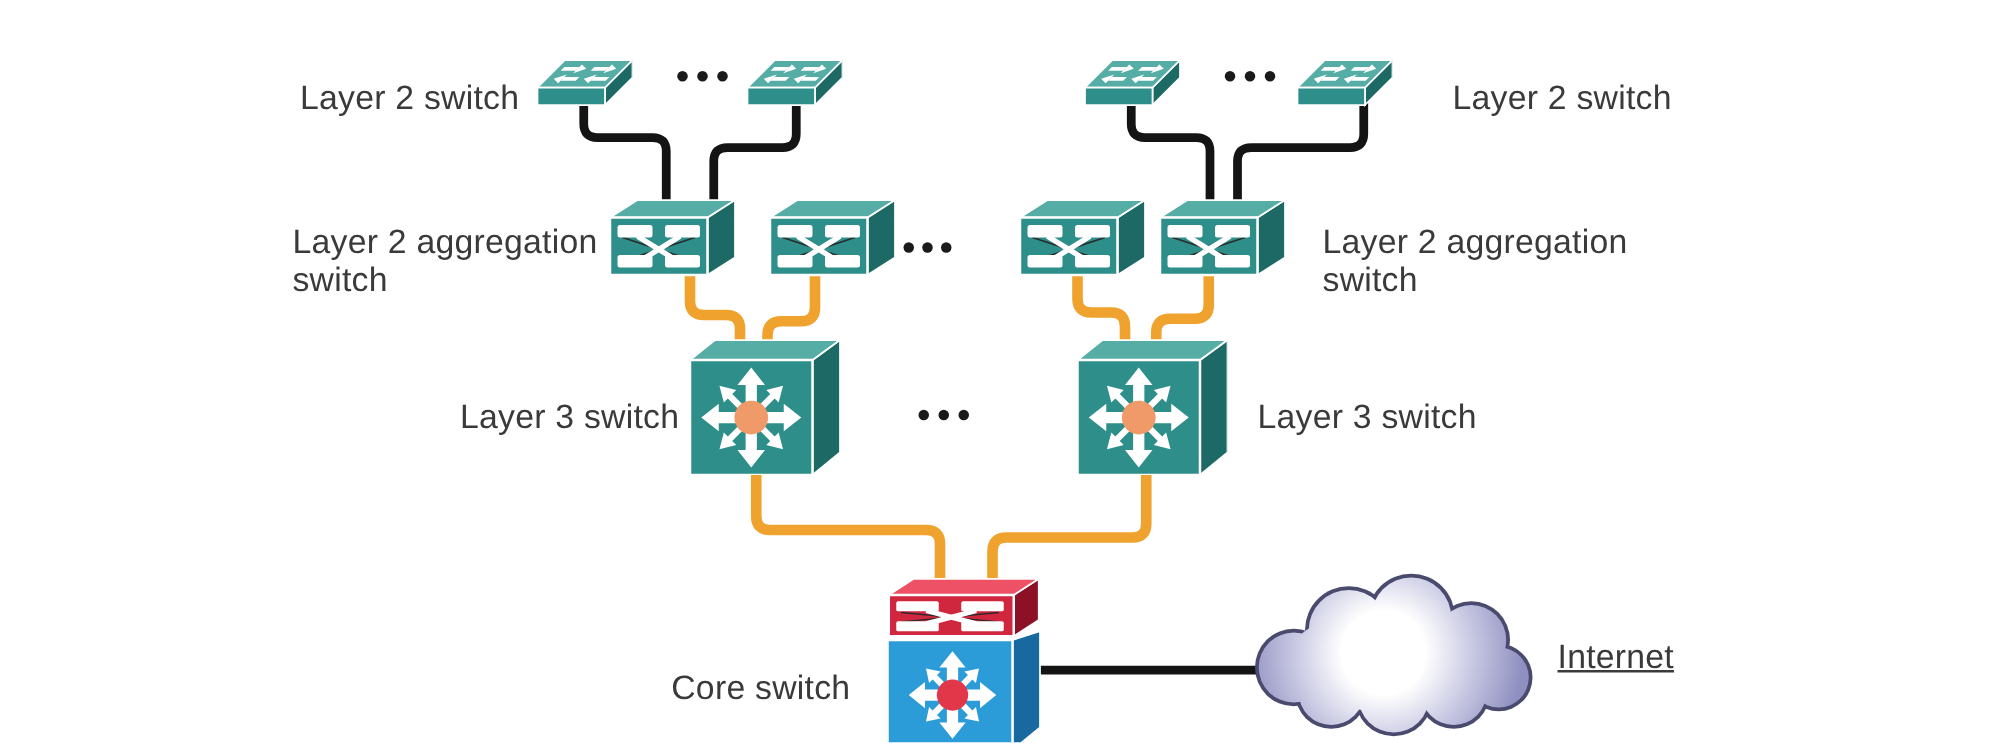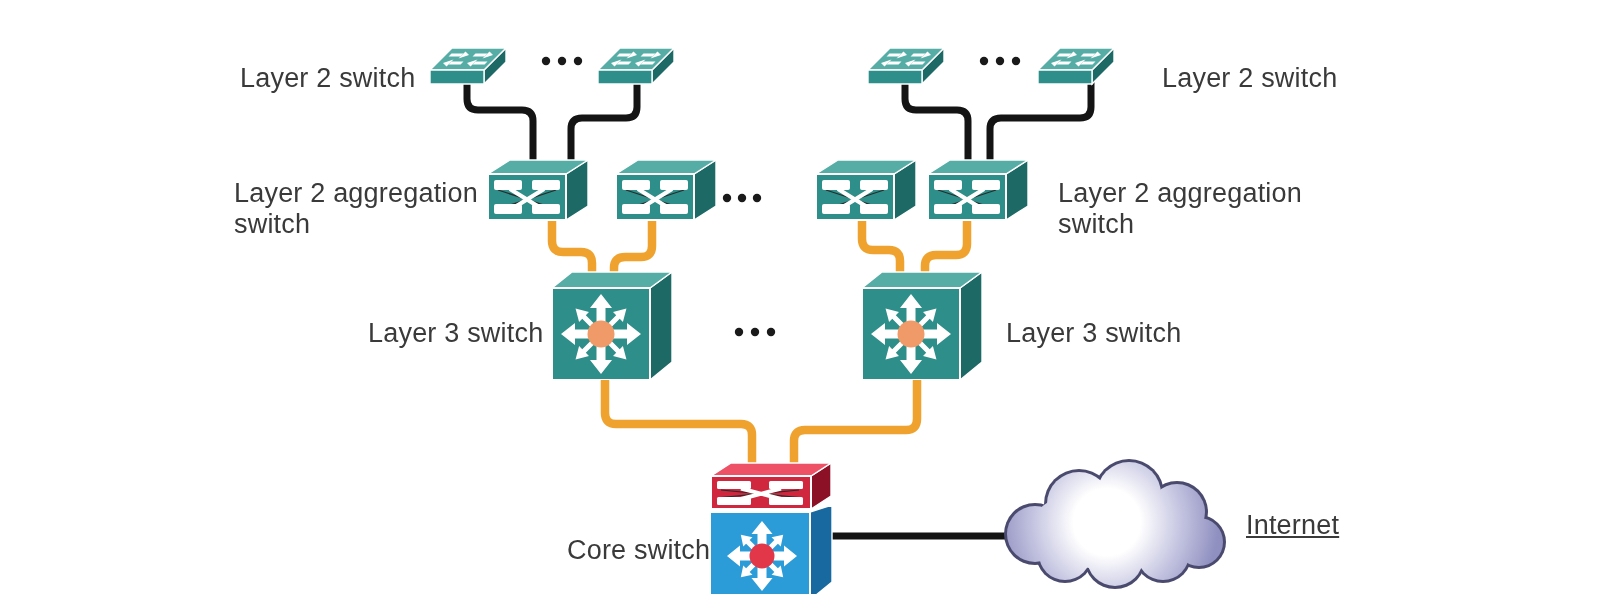--- a/index.html
+++ b/index.html
@@ -18,21 +18,21 @@
     color:var(--c-text,#3a3a3a);
     white-space:pre-line;
     letter-spacing:0.2px;
   }
   #lbl-l2-left   {left:240px; top:63px;}
   #lbl-l2-right  {left:1162px;top:63px;}
   #lbl-agg-left  {left:234px; top:178px;}
   #lbl-agg-right {left:1058px;top:178px;}
   #lbl-l3-left   {left:368px; top:318px;}
   #lbl-l3-right  {left:1006px;top:318px;}
-  #lbl-core      {left:567px; top:535px;}
+  #lbl-core      {left:537px; top:535px;}
   #lbl-internet  {left:1246px;top:510px;text-decoration:underline;}
 </style>
 </head>
 <body>
 
 <div class="stage">
 
   <svg class="netsvg" id="net-svg" width="1600" height="594" viewBox="0 0 1600 594">
     <defs>
 

